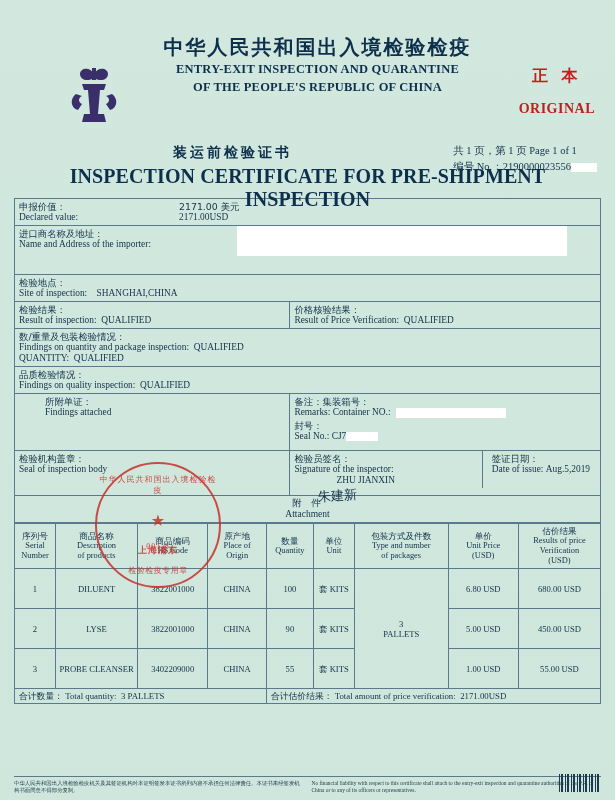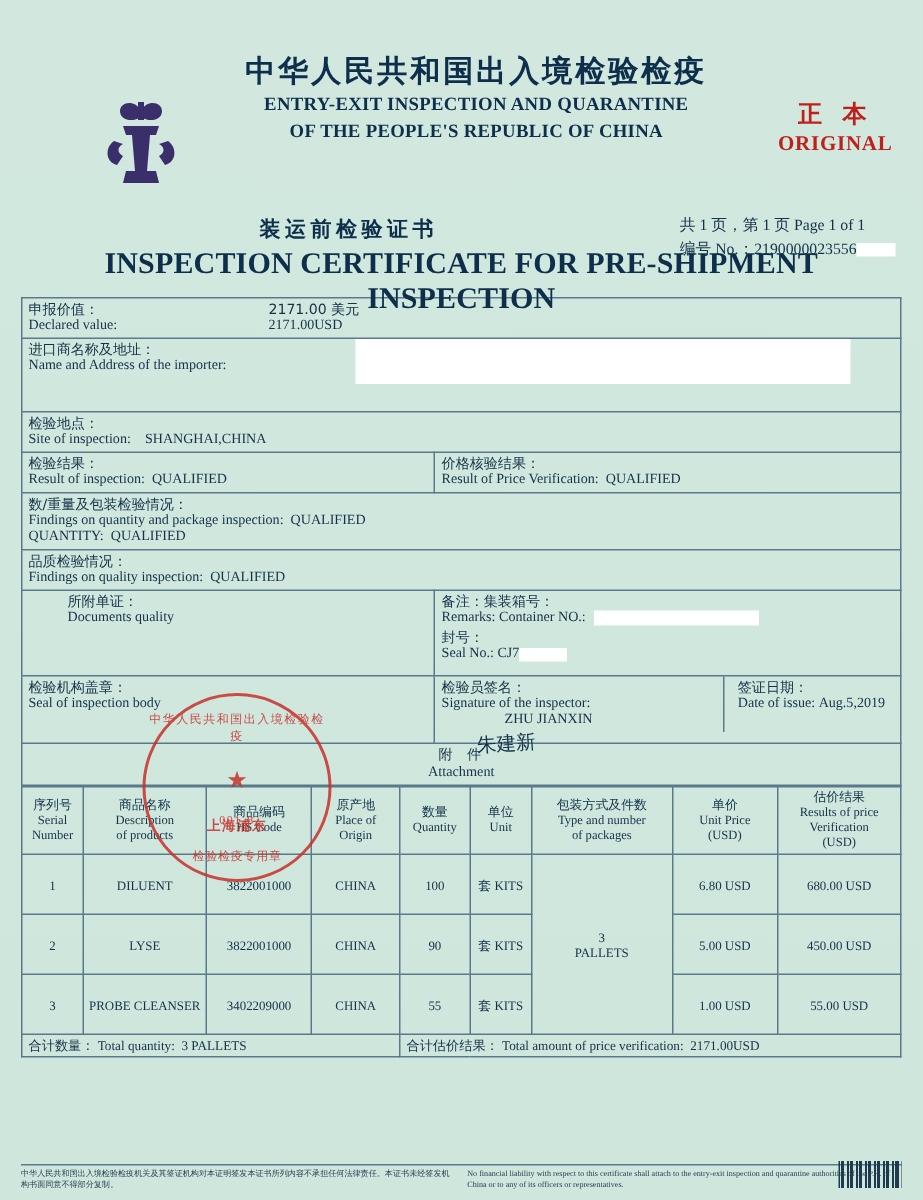--- a/index.html
+++ b/index.html
@@ -31,21 +31,21 @@
     font-family:"DejaVu Sans", sans-serif;
   }
   .en-title{
     font-size:12.5px;font-weight:bold;letter-spacing:.2px;line-height:14px;
     margin-top:4px;color:#0d2f4c;
   }
   .original{
     position:absolute;right:6px;top:30px;text-align:center;color:#c0201c;
   }
   .original .cn{font-size:16px;font-weight:bold;letter-spacing:4px;font-family:"DejaVu Sans", sans-serif;}
-  .original .en{font-size:14px;font-weight:bold;letter-spacing:.5px;margin-top:2px;}
+  .original .en{font-size:14px;font-weight:bold;letter-spacing:.5px;margin-top:14px;}
 
   .sub-wrap{position:relative;height:54px;}
   .cn-sub{
     text-align:center;font-size:14px;font-weight:bold;letter-spacing:3px;
     font-family:"DejaVu Sans", sans-serif;color:#0d2f4c;
     padding-right:150px;
   }
   .en-sub{
     text-align:center;font-size:20px;font-weight:bold;color:#0d2f4c;
     margin-top:3px;letter-spacing:.1px;padding-right:0;
@@ -245,21 +245,21 @@
       <tr>
         <td colspan="2">
           <span class="cn row-cn">品质检验情况：</span>
           <span class="row-en"><span>Findings on quality inspection:</span>&nbsp;&nbsp;<span>QUALIFIED</span></span>
         </td>
       </tr>
 
       <tr>
         <td style="height:52px;padding-left:30px;">
           <span class="cn row-cn">所附单证：</span>
-          <span class="row-en">Documents quality</span>
+          <span class="row-en">Findings attached</span>
         </td>
         <td>
           <span class="cn row-cn">备注：集装箱号：</span>
           <span class="row-en"><span>Remarks: Container NO.:</span><span class="redact" style="width:110px;margin-left:6px;height:10px;"></span></span>
           <span class="cn row-cn" style="margin-top:2px;">封号：</span>
           <span class="row-en"><span>Seal No.:</span>&nbsp;<span>CJ7</span><span class="redact" style="width:32px;height:9px;"></span></span>
         </td>
       </tr>
 
       <tr>

